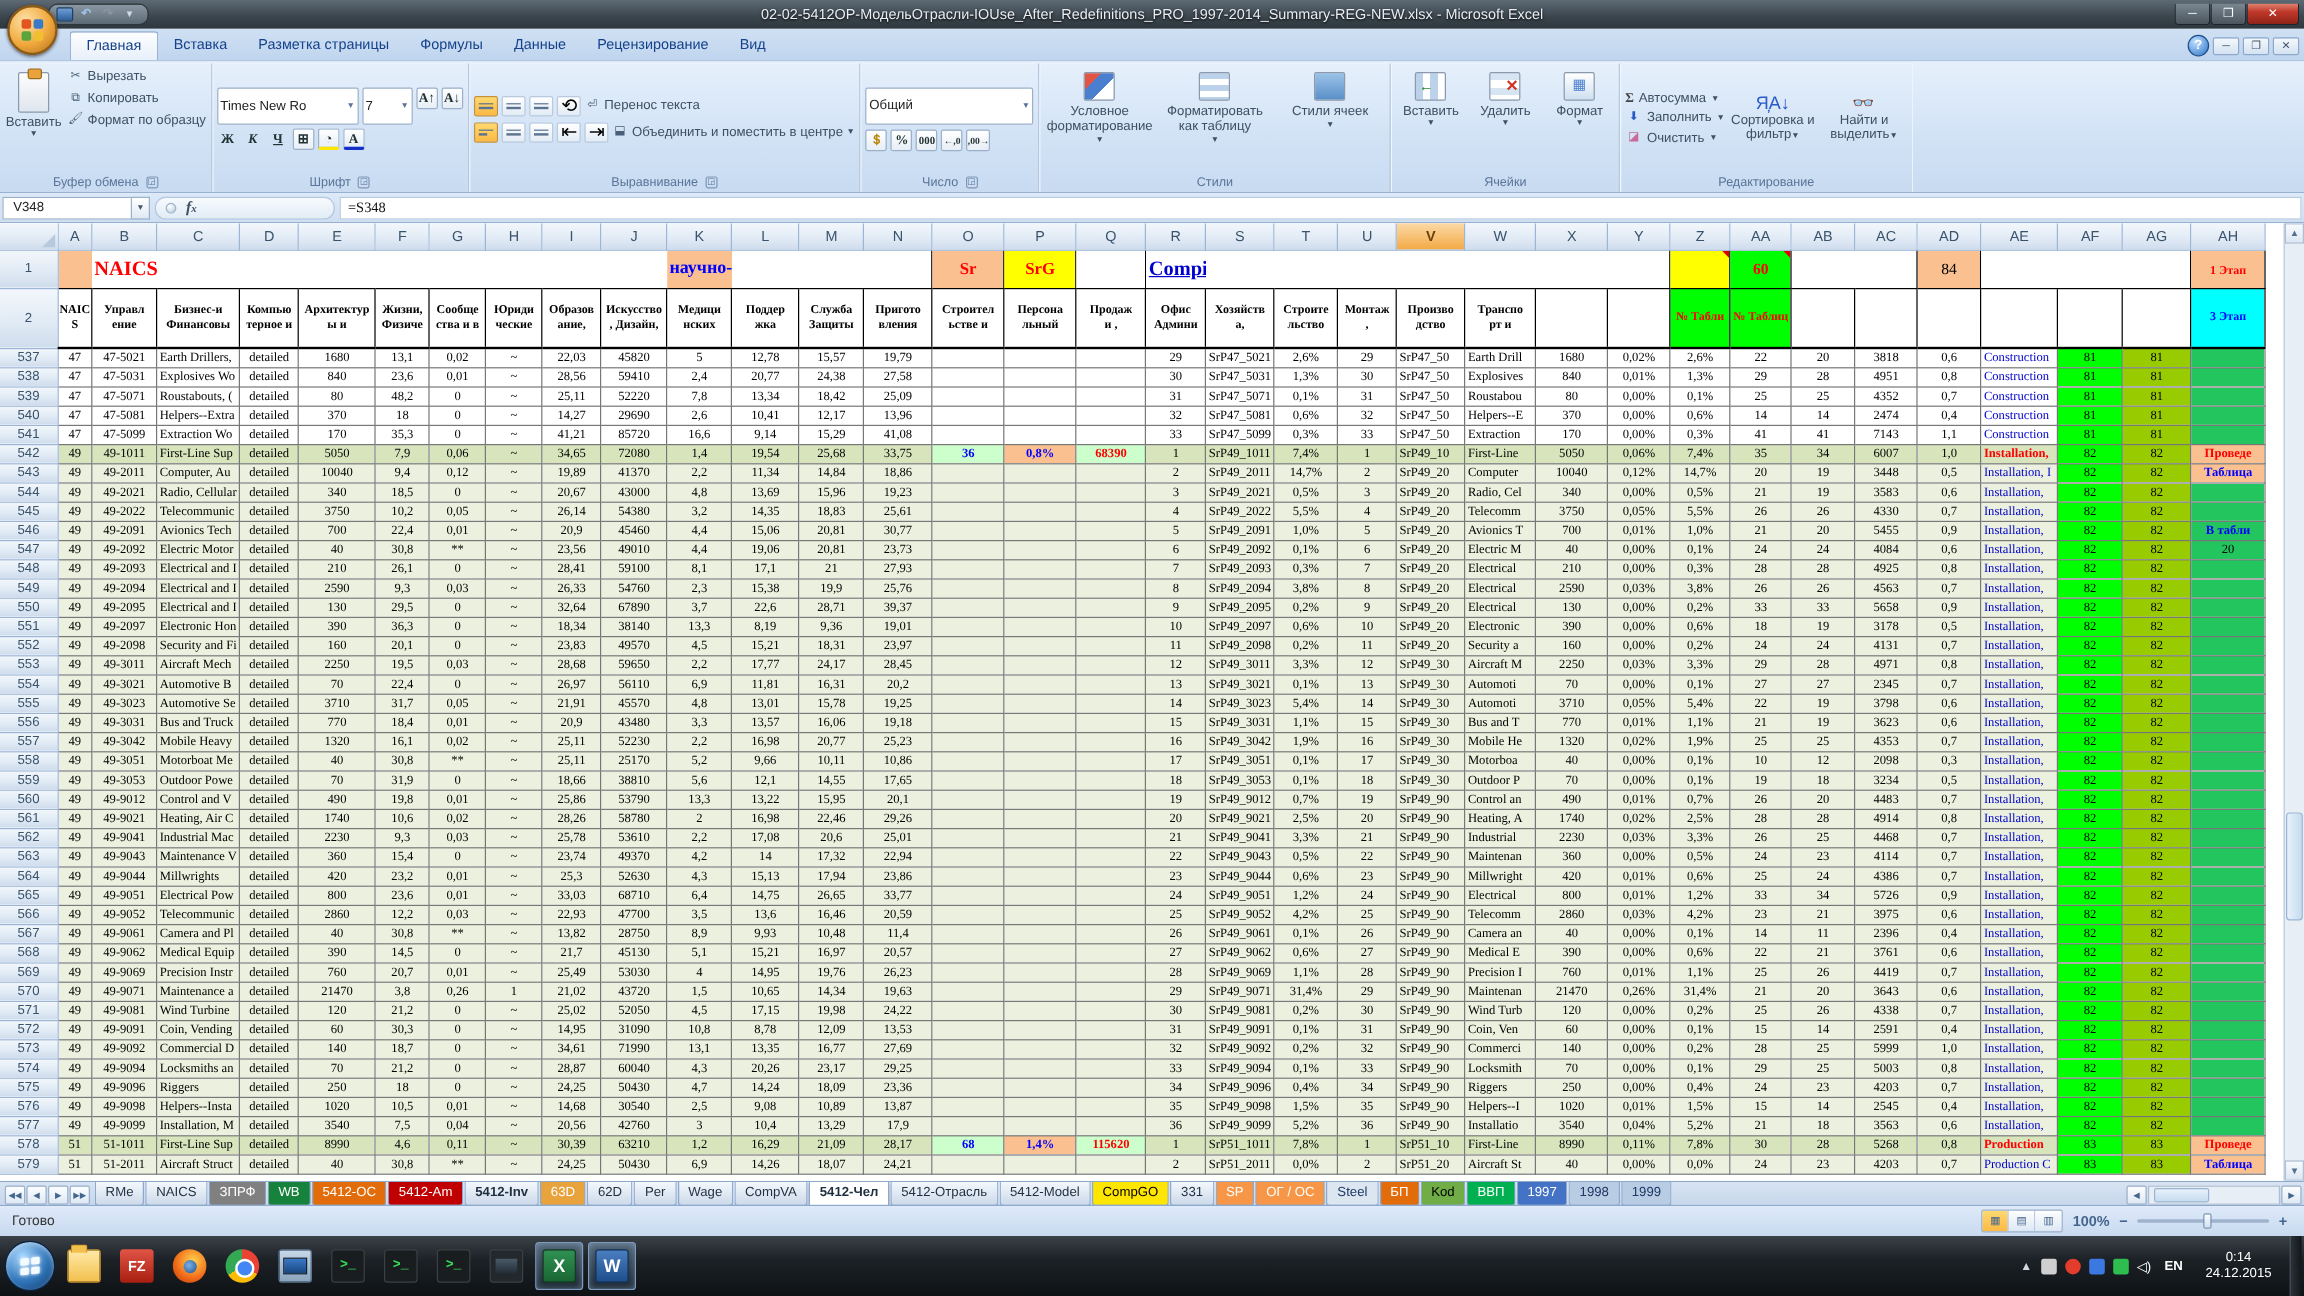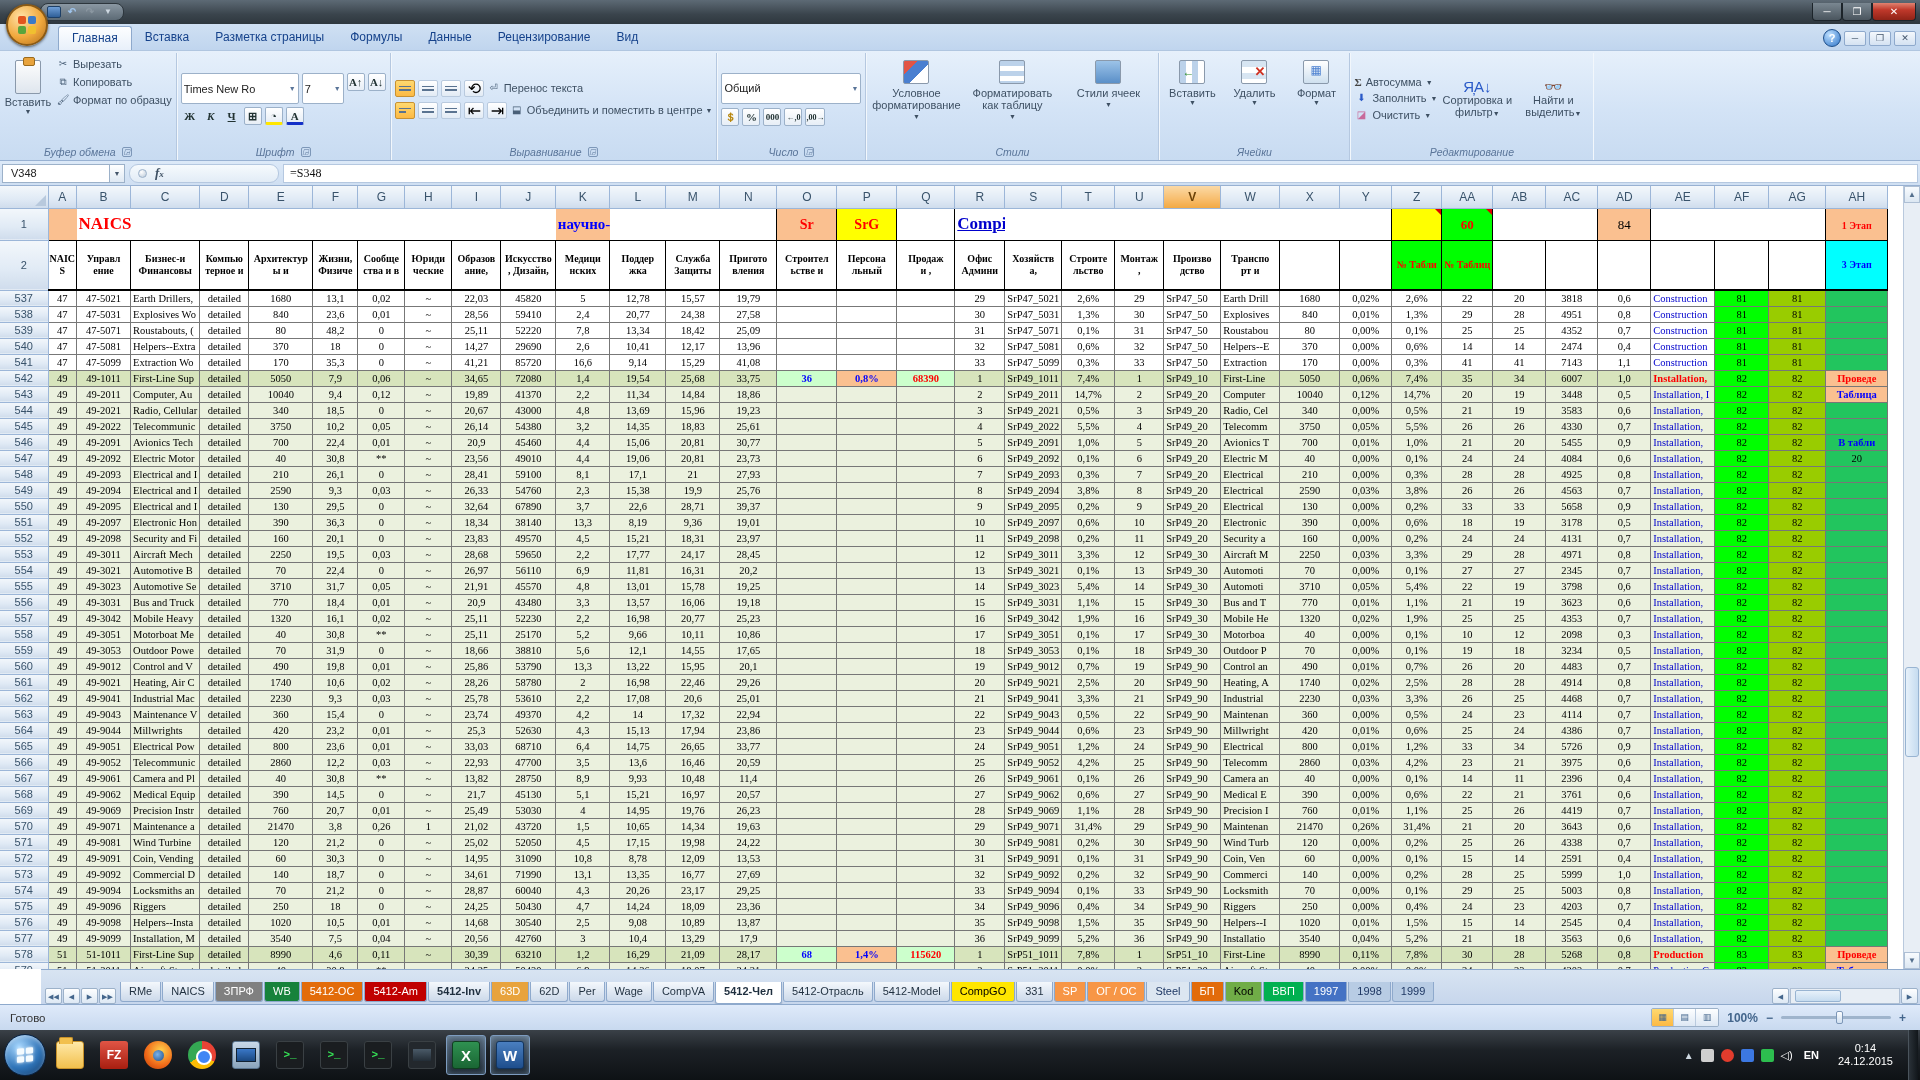--- a/index.html
+++ b/index.html
@@ -28,21 +28,21 @@
   .rtab { padding:4px 13px 3px; font-size:12px; color:#15428b; }
   .rtab.active { background:linear-gradient(#fdfeff,#e8f0fa); border:1px solid #8ea9cc; border-bottom:none; border-radius:3px 3px 0 0; }
   .tabrow-right { margin-left:auto; display:flex; align-items:center; gap:3px; margin-right:4px; margin-bottom:3px; }
   .helpbtn { width:18px; height:18px; border-radius:50%; background:radial-gradient(circle at 35% 30%,#bfe0ff,#2d74c8); color:#fff; font-size:11px; font-weight:bold; text-align:center; line-height:17px; border:1px solid #1d4e8a; }
   .wbbtn { width:22px; height:15px; background:linear-gradient(#f4f8fc,#d4e2f2); border:1px solid #8ea9cc; border-radius:2px; font-size:9px; line-height:13px; text-align:center; color:#44566b; }
 
   
   .ribbon { height:110px; background:linear-gradient(#e6f0fb,#d3e3f6 55%,#c8dbf1); display:flex; border-bottom:1px solid #98b1d2; padding-top:2px; }
   .rgroup { display:flex; flex-direction:column; border-right:1px solid #b5c8e0; box-shadow:1px 0 0 #f2f7fc; padding:2px 4px 0; }
   .rgbody { flex:1; display:flex; gap:4px; }
-  .rglabel { height:17px; font-size:10.5px; color:#5a7599; text-align:center; display:flex; align-items:center; justify-content:center; gap:6px;font-style:italic; }
+  .rglabel { height:17px; font-size:10.5px; color:#5a7599; text-align:center; display:flex; align-items:center; justify-content:center; gap:6px; }
   .launcher { width:10px; height:10px; border:1px solid #7d97b8; border-radius:2px; font-size:7px; line-height:8px; color:#5a7599; }
   .bigbtn { width:48px; display:flex; flex-direction:column; align-items:center; font-size:11px; color:#3e5063; text-align:center; padding-top:4px; border:1px solid transparent; border-radius:3px; }
   .clipicon { width:26px; height:34px; background:linear-gradient(#fdfdfd,#dfe6ee); border:1px solid #8a99ab; border-radius:2px; position:relative; margin-bottom:2px; }
   .clipicon::after { content:""; position:absolute; top:-4px; left:7px; width:10px; height:7px; background:#e8a33d; border:1px solid #9a6a1d; border-radius:2px; }
   .smallrow { display:flex; align-items:center; gap:3px; font-size:11px; color:#3e5063; height:18px; white-space:nowrap; }
   .sicon { width:14px; height:14px; font-size:10px; line-height:14px; text-align:center; color:#4a6078; }
   .combo { background:#fff; border:1px solid #9cb1c9; border-radius:2px; font-size:11px; color:#222; display:flex; align-items:center; padding:0 2px; height:31px; }
   .combo .arr { margin-left:auto; font-size:7px; color:#5a7599; padding-left:3px; }
   .fbtn { min-width:18px; height:18px; border:1px solid transparent; border-radius:2px; font-size:11px; text-align:center; line-height:17px; color:#233; font-family:"Liberation Serif",serif; font-weight:bold; }
   .fbtn.box { border-color:#9cb1c9; background:linear-gradient(#fff,#e7eef6); }
@@ -100,21 +100,21 @@
   .ahw { background:#22c55e; }
   .ah-or { background:#fac090 !important; color:#ff0000; font-weight:bold; }
   .ah-ob { background:#fac090 !important; color:#0000ff; font-weight:bold; }
   .ah-b { color:#0000ff; font-weight:bold; }
   .vscroll { position:absolute; top:0; right:0; width:17px; bottom:0; background:#e8eef5; border-left:1px solid #b9c9dd; display:flex; flex-direction:column; }
   .varr { height:17px; background:linear-gradient(#f8fbfe,#dce7f2); border:1px solid #aebfd4; font-size:8px; color:#55708e; text-align:center; line-height:15px; }
   .vtrack { flex:1; position:relative; }
   .vthumb { position:absolute; left:1px; right:1px; top:62%; height:90px; background:linear-gradient(90deg,#e7f1fa,#c6dcf0); border:1px solid #98b4d2; border-radius:3px; }
 
   
-  .tabbar { height:35px; background:linear-gradient(#d8e4f2,#c7d6ec); display:flex; align-items:flex-end; border-top:1px solid #8ea9cc;margin-left:41px; }
+  .tabbar { height:20px; background:linear-gradient(#d8e4f2,#c7d6ec); display:flex; align-items:flex-start; border-top:1px solid #8ea9cc; }
   .navbtns { display:flex; gap:1px; padding:3px 4px 0 4px; }
   .navb { width:17px; height:16px; background:linear-gradient(#fdfeff,#dde8f4); border:1px solid #9cb1c9; border-radius:2px; font-size:7px; line-height:15px; text-align:center; color:#44668c; }
   .stabs { display:flex; align-items:flex-start; }
   .stab { padding:3px 8px 2px; font-size:11px; color:#1f2f3f; background:linear-gradient(#f4f8fc,#ccd9ea); border:1px solid #8ea9cc; border-top:none; margin-right:1px; border-radius:0 0 3px 3px; height:20px; white-space:nowrap; }
   .stab.active { background:#fff; font-weight:bold; height:22px; box-shadow:0 2px 2px rgba(0,0,0,.15); }
   .hscroll { margin-left:auto; display:flex; align-items:center; padding:3px 2px 0; gap:1px; }
   .htrack { width:110px; height:16px; background:#e8eef5; border:1px solid #aebfd4; position:relative; }
   .hthumb { position:absolute; top:1px; bottom:1px; left:4px; width:46px; background:linear-gradient(#e7f1fa,#c6dcf0); border:1px solid #98b4d2; border-radius:2px; }
 
   
@@ -163,20 +163,21 @@
 
 <div id="app">
 
   <div class="titlebar">
     <div class="qat">
       <div class="qicon save"></div>
       <div class="qicon undo">↶</div>
       <div class="qicon redo">↷</div>
       <div class="qicon drop">▼</div>
     </div>
+    <div class="wtitle">02-02-5412OP-МодельОтрасли-IOUse_After_Redefinitions_PRO_1997-2014_Summary-REG-NEW.xlsx - Microsoft Excel</div>
     <div class="winbtns">
       <div class="wbtn">─</div>
       <div class="wbtn">❐</div>
       <div class="wbtn close">✕</div>
     </div>
   </div>
 
   <div class="tabrow">
     <div class="orb">
       <div class="flower">

